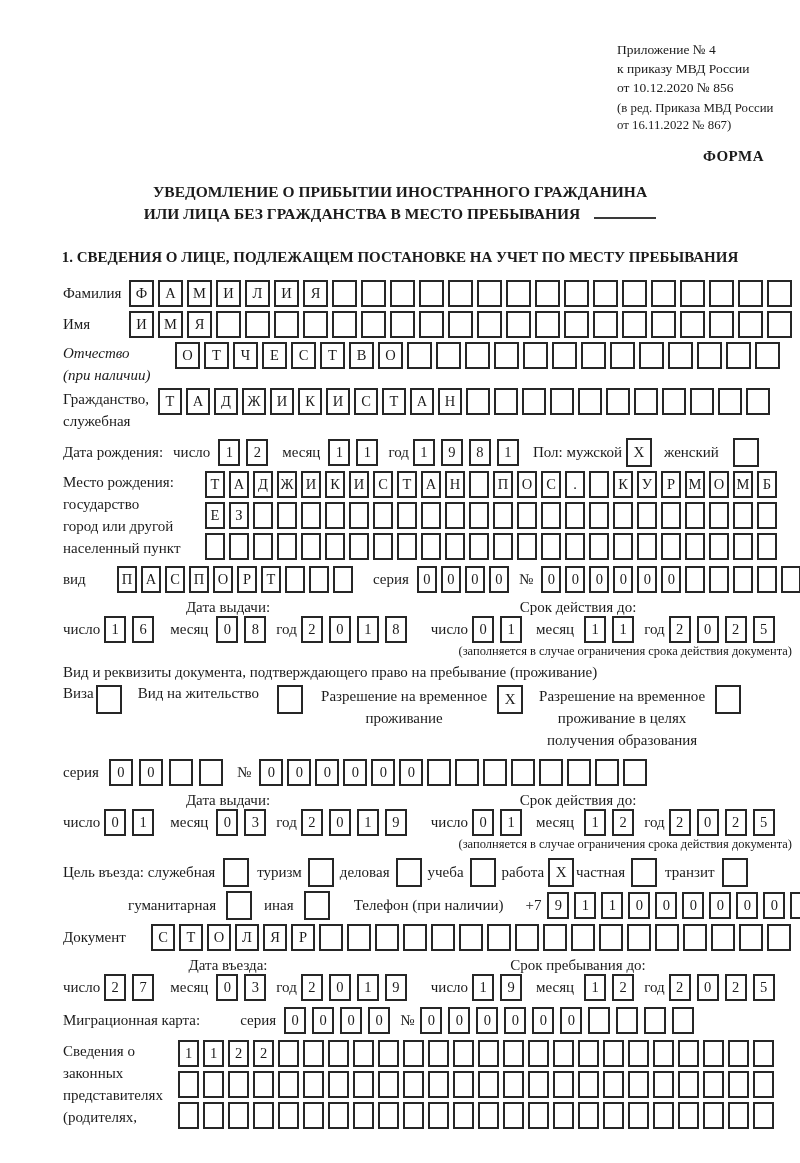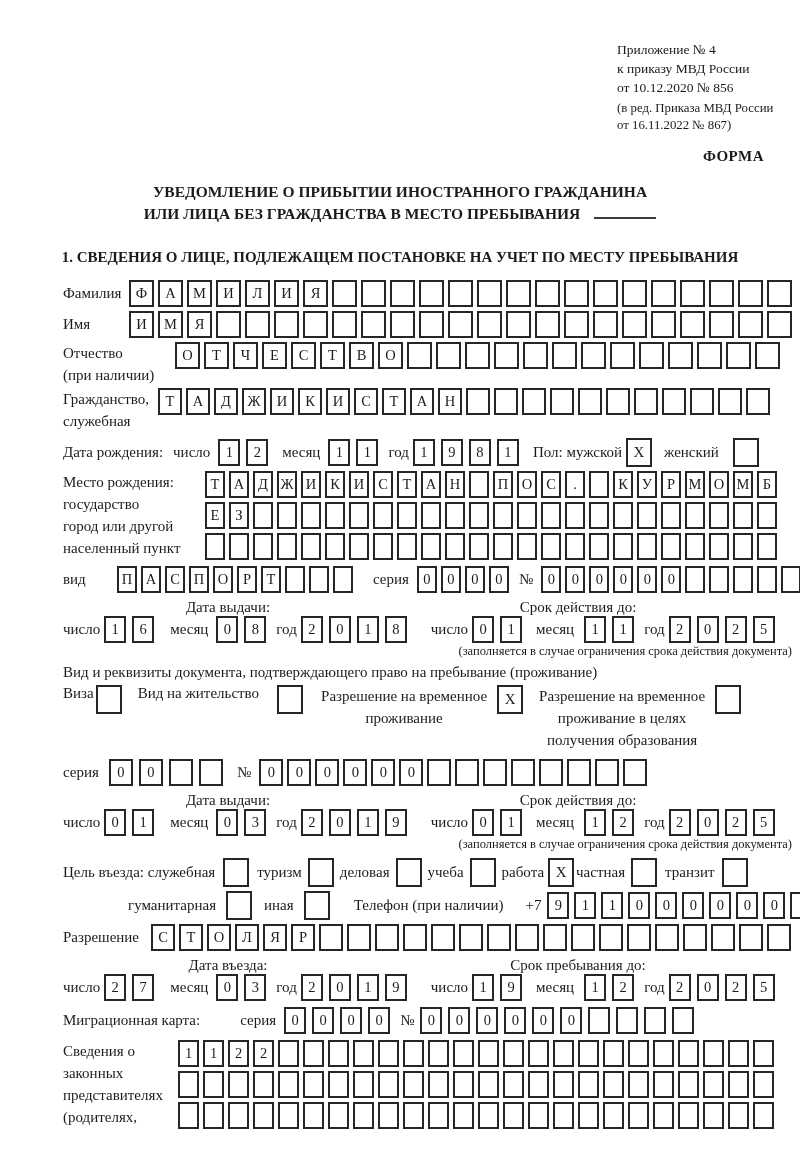--- a/index.html
+++ b/index.html
@@ -109,21 +109,21 @@
         <span class="cell" style="width: 21px;"></span>
         <span class="cell" style="width: 21px;"></span>
         <span class="cell" style="width: 21px;"></span>
         <span class="cell" style="width: 21px;"></span>
         <span class="cell" style="width: 21px;"></span>
         <span class="cell" style="width: 21px;"></span>
         <span class="cell" style="width: 21px;"></span>
       </span>
     </div>
     <div class="mrow" style="margin-top: 4px;">
-      <div class="mlabels" style="width: 112px;">
+      <div class="mlabels" style="width: 112px; font-style: italic;">
         <div class="mlabel-line">Отчество</div>
         <div class="mlabel-line">(при наличии)</div>
       </div>
       <div class="mcells">
         <div class="cellrow">
           <span class="cellgroup">
             <span class="cell" style="width: 21px;">О</span>
             <span class="cell" style="width: 21px;">Т</span>
             <span class="cell" style="width: 21px;">Ч</span>
             <span class="cell" style="width: 21px;">Е</span>
@@ -557,21 +557,21 @@
         <span class="cell" style="width: 18px; margin-right: 5px;">0</span>
         <span class="cell" style="width: 18px; margin-right: 5px;">0</span>
         <span class="cell" style="width: 18px; margin-right: 5px;">0</span>
         <span class="cell" style="width: 18px; margin-right: 5px;">0</span>
         <span class="cell" style="width: 18px; margin-right: 5px;">0</span>
         <span class="cell" style="width: 18px; margin-right: 5px;">0</span>
         <span class="cell" style="width: 18px; margin-right: 5px;"></span>
       </span>
     </div>
     <div class="frow" style="margin-top: 4px;">
-      <span class="lbl" style="width: 88px;">Разрешение</span>
+      <span class="lbl" style="width: 88px;">Документ</span>
       <span class="cellgroup">
         <span class="cell" style="width: 20px;">С</span>
         <span class="cell" style="width: 20px;">Т</span>
         <span class="cell" style="width: 20px;">О</span>
         <span class="cell" style="width: 20px;">Л</span>
         <span class="cell" style="width: 20px;">Я</span>
         <span class="cell" style="width: 20px;">Р</span>
         <span class="cell" style="width: 20px;"></span>
         <span class="cell" style="width: 20px;"></span>
         <span class="cell" style="width: 20px;"></span>

